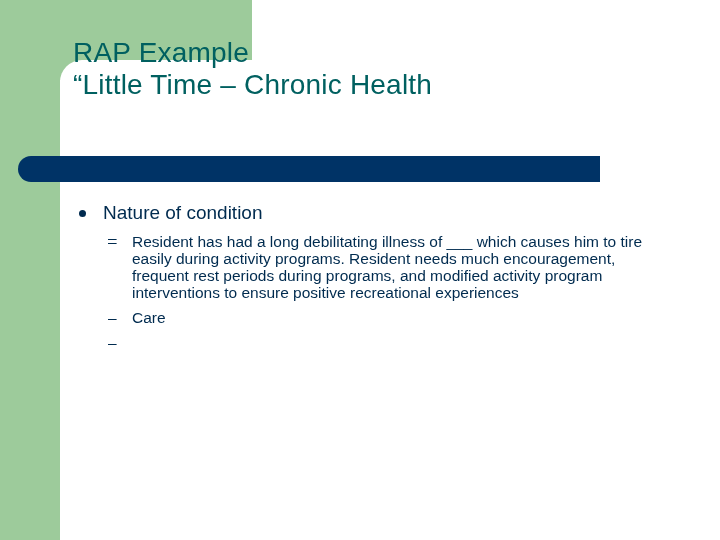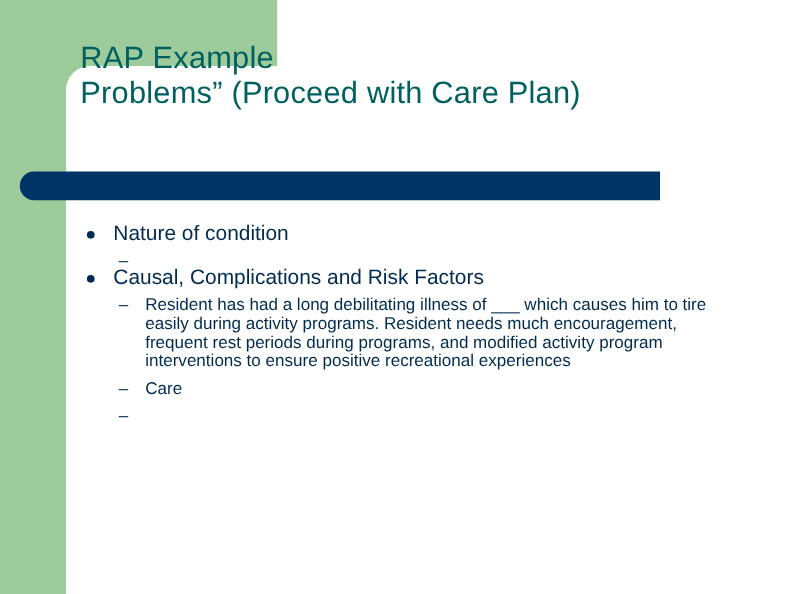--- a/index.html
+++ b/index.html
@@ -18,38 +18,34 @@
 </style>
 </head>
 <body>
 
 <div class="green-top"></div>
 <div class="green-left"></div>
 <div class="white-panel"></div>
 
 <div class="title">
   <div>RAP Example</div>
-  <div>Problems”  (Proceed with Care Plan)</div>
+  <div>“Little Time – Chronic Health</div>
 </div>
 
 <div class="bar"></div>
 
 <div class="content">
   <div class="l1">
     <span class="bullet"></span>
     <span>Nature of condition</span>
   </div>
   <div class="l2">
     <span class="dash">–</span>
   </div>
 
-  <div class="l1">
-    <span class="bullet"></span>
-    <span>Causal, Complications and Risk Factors</span>
-  </div>
   <div class="l2">
     <span class="dash">–</span>
     <span>Resident has had a long debilitating illness of ___ which causes him to tire easily during activity programs. Resident needs much encouragement, frequent rest periods during programs, and modified activity program interventions to ensure positive recreational experiences</span>
   </div>
 
   <div class="l2">
     <span class="dash">–</span>
     <span>Care</span>
   </div>
 

